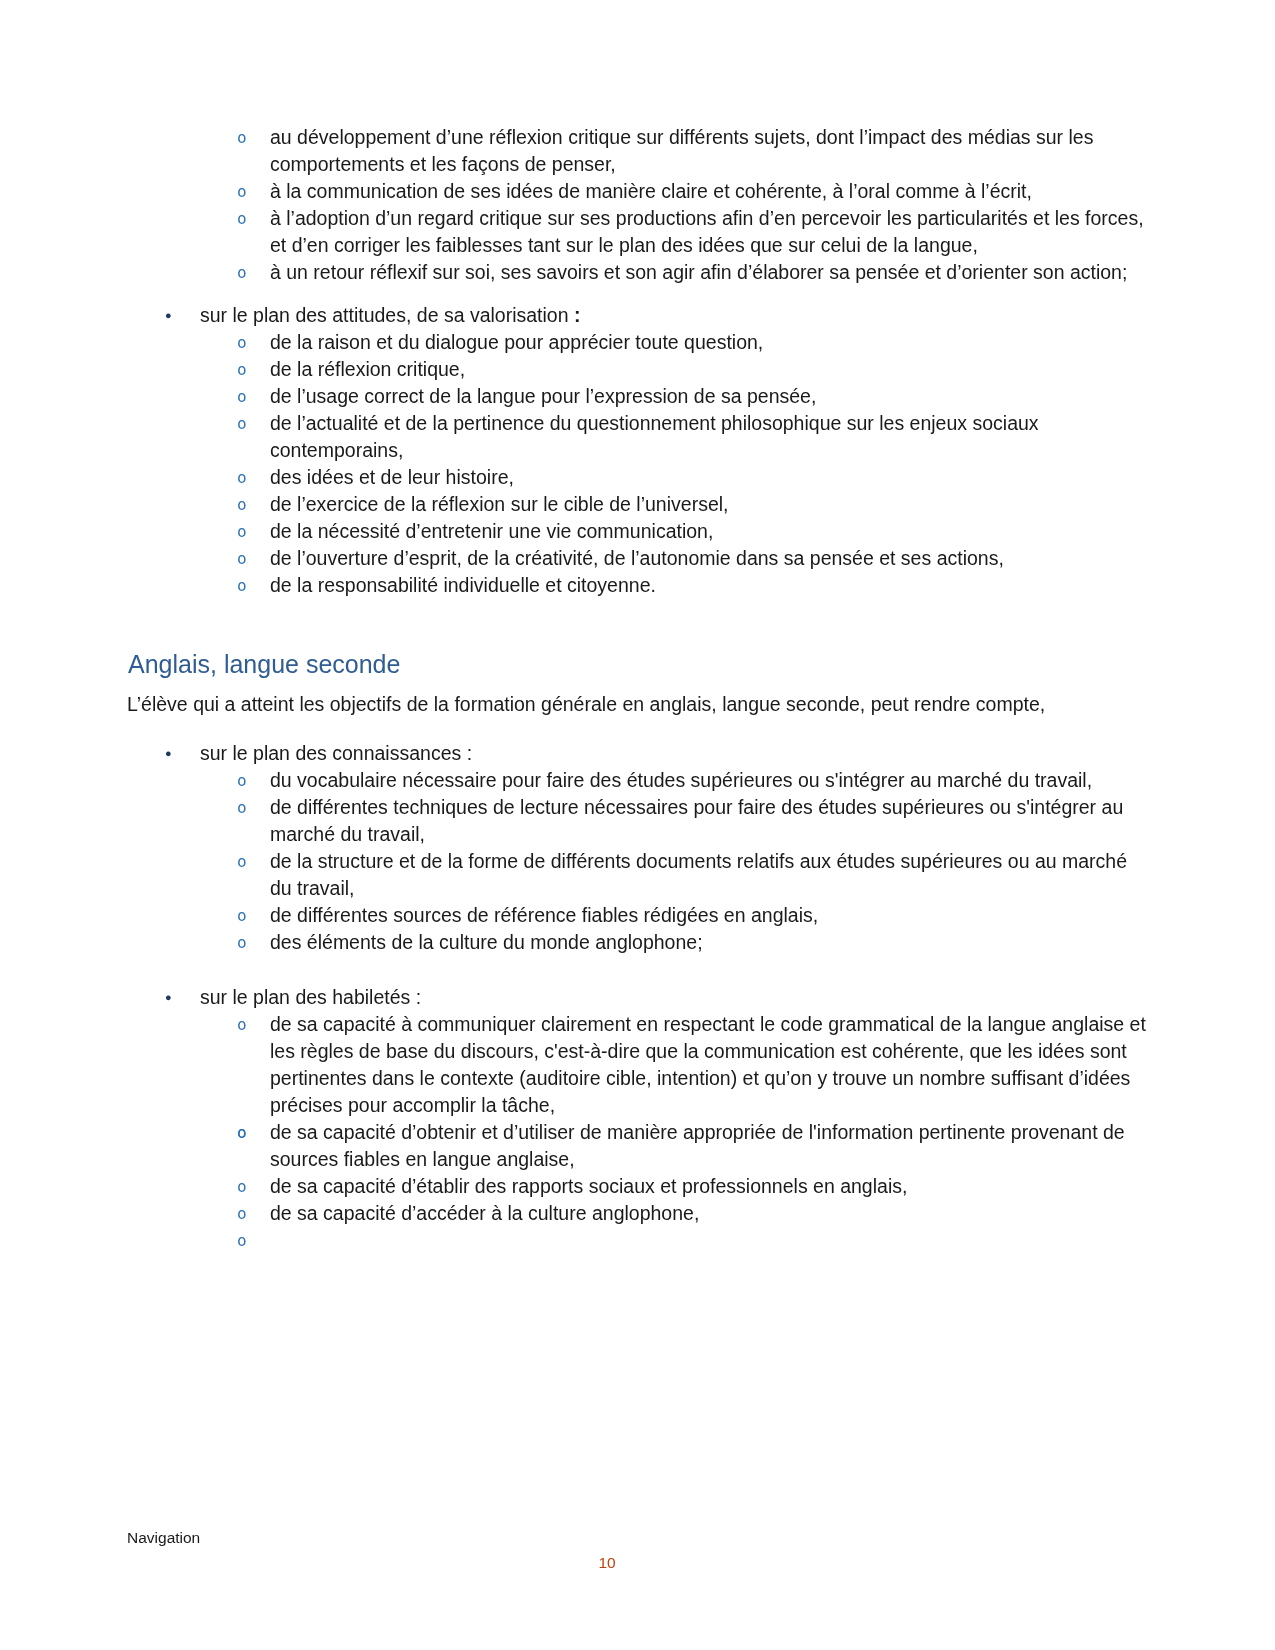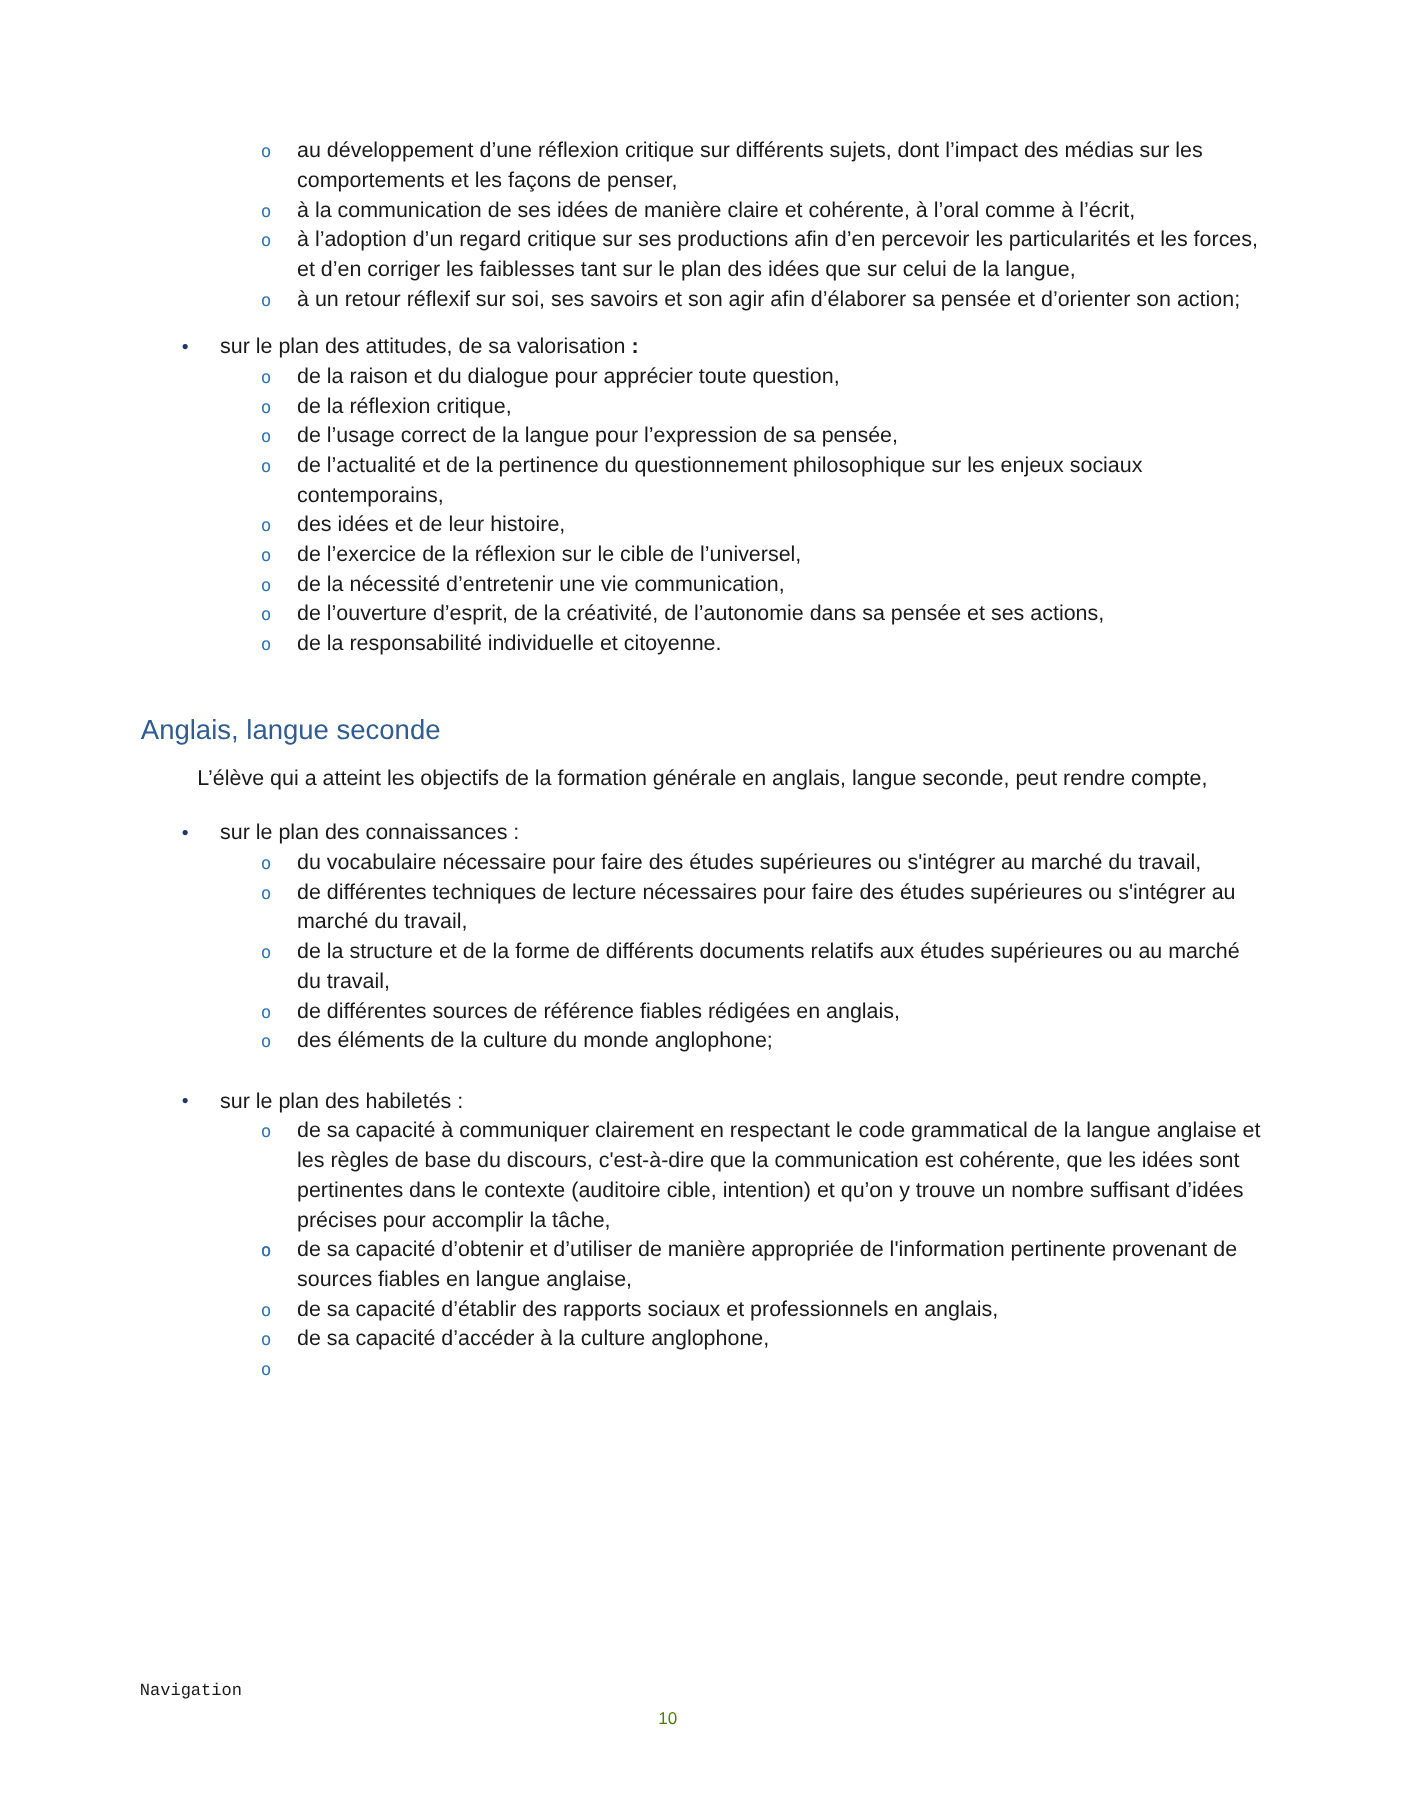--- a/index.html
+++ b/index.html
@@ -34,30 +34,30 @@
   .sec-attitudes { margin-top:16px; }
   .sec-connaissances { margin-top:22px; }
   .sec-habiletes { margin-top:28px; }
 
   h2.doc-heading {
     margin:50px 0 12px 1px;
     font-weight:normal;
     font-size:25px; line-height:30px;
     color:#2E5C93;
   }
-  p.doc-par { margin:16px;text-align:center; }
+  p.doc-par { margin:0; }
 
   .footer-left {
     position:absolute; left:127px; top:1528px;
-    font-size:15.5px; line-height:19px; color:#1a1a1a;font-family:Liberation Mono, monospace;
+    font-size:15.5px; line-height:19px; color:#1a1a1a;
   }
   .footer-pageno {
     position:absolute; left:127px; top:1553px; width:960px;
     text-align:center;
-    font-size:15.5px; line-height:19px; color:#4d7c0f;
+    font-size:15.5px; line-height:19px; color:#c2410c;
   }
 </style>
 </head>
 <body>
 
 <div class="page">
   <div class="content">
 
     <ul class="l2 first">
       <li>

